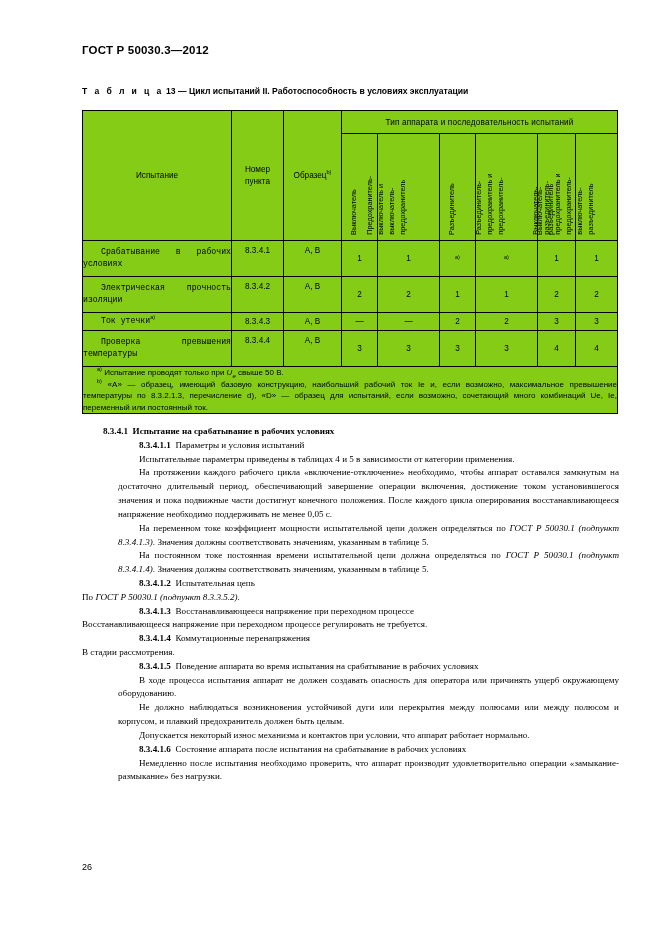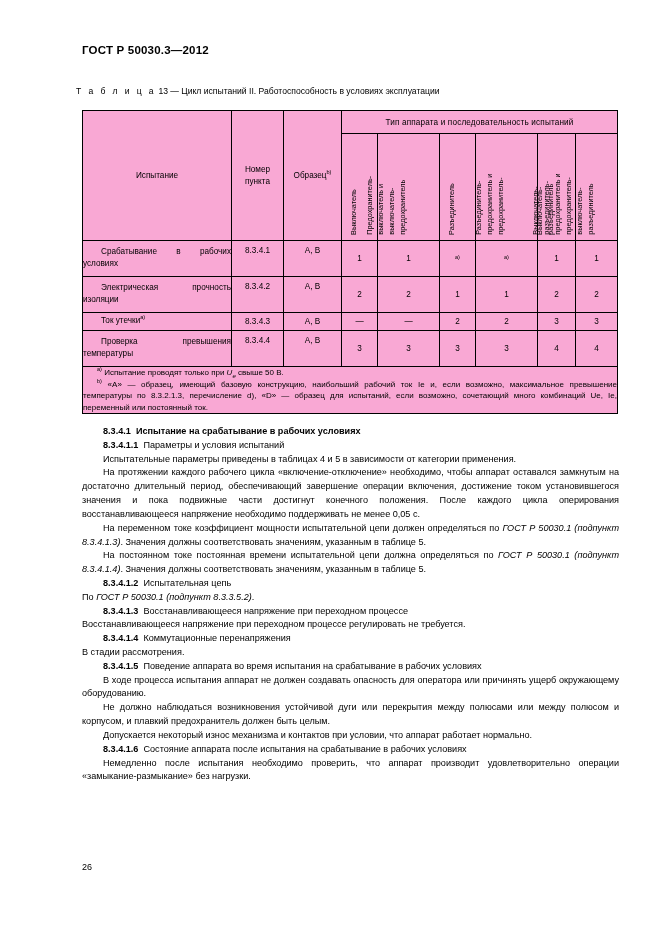--- a/index.html
+++ b/index.html
@@ -30,24 +30,25 @@
     left: 82px;
     top: 44px;
     font-size: 11.5px;
     font-weight: bold;
     letter-spacing: 0.2px;
   }
 
   
   .table-caption {
     position: absolute;
-    left: 76px;
+    left: 82px;
     top: 86px;
     font-size: 8.6px;
     white-space: nowrap;
+    font-weight: bold;
   }
   .table-caption .spaced {
     letter-spacing: 2.4px;
   }
 
   
   .tbl-wrap {
     position: absolute;
     left: 82px;
     top: 110px;
@@ -57,21 +58,21 @@
     border-collapse: collapse;
     width: 535px;
     table-layout: fixed;
     font-size: 8px;
   }
   table.t13 td, table.t13 th {
     border: 0.8px solid #000;
     padding: 0;
     font-weight: normal;
     vertical-align: middle;
-    background: #f9a8d4;
+    background: #84cc16;
   }
   .hdr-group {
     text-align: center;
     font-size: 8.2px;
     height: 22px;
     letter-spacing: 0.15px;
   }
   .hdr-plain {
     text-align: center;
     font-size: 8.2px;
@@ -97,21 +98,21 @@
   
   .rot-inner { width: 98px; }
 
   td.c-test {
     font-size: 8.2px;
     line-height: 1.5;
     padding: 4px 6px 4px 6px;
     text-align: justify;
     text-align-last: left;
   }
-  td.c-test .indent { padding-left: 18px; }
+  td.c-test .indent { padding-left: 18px; font-family: Liberation Mono, monospace; }
   td.c-num, td.c-spec {
     text-align: center;
     font-size: 8.2px;
   }
   td.c-val {
     text-align: center;
     font-size: 8.2px;
     vertical-align: bottom;
     padding-bottom: 3px;
   }
@@ -154,22 +155,23 @@
     left: 82px;
     top: 425px;
     width: 537px;
     font-size: 9.1px;
     line-height: 1.52;
   }
   .body p {
     margin: 0;
     text-align: justify;
     text-align-last: left;
-  }
-  .body p.ind { text-indent: 21px; }
+    font-family: Liberation Serif, serif;
+  }
+  .body p.ind { text-indent: 21px; margin-left: 36px; }
   .body p.head { text-indent: 21px; font-weight: bold; }
   .body .b { font-weight: bold; }
   .body .i { font-style: italic; }
 
   
   .folio {
     position: absolute;
     left: 82px;
     top: 862px;
     font-size: 9px;

